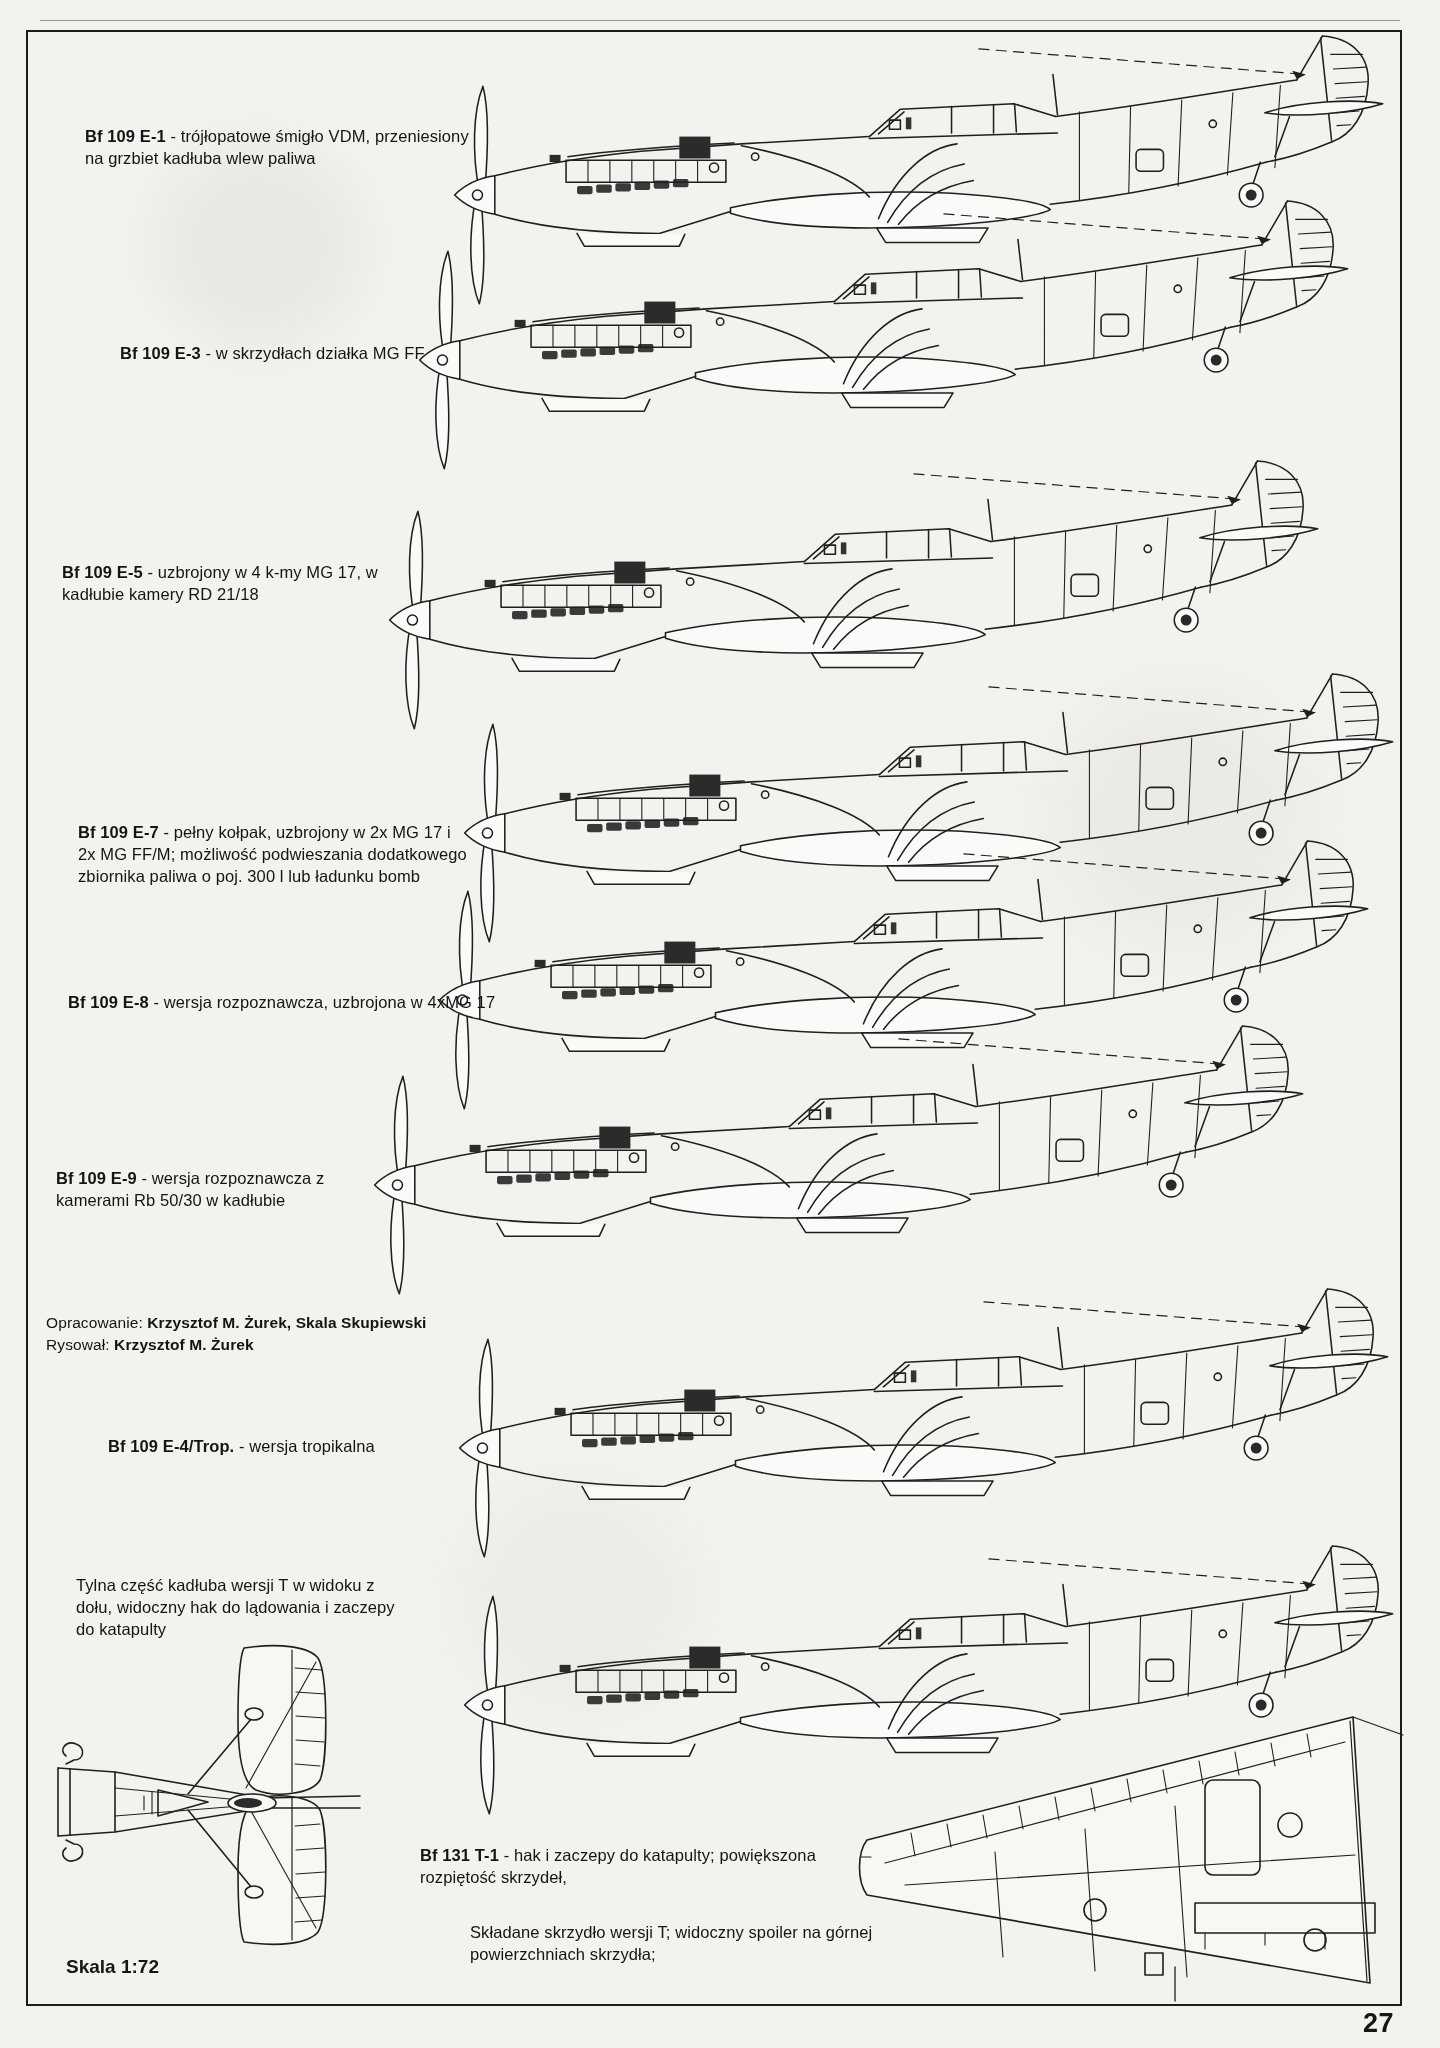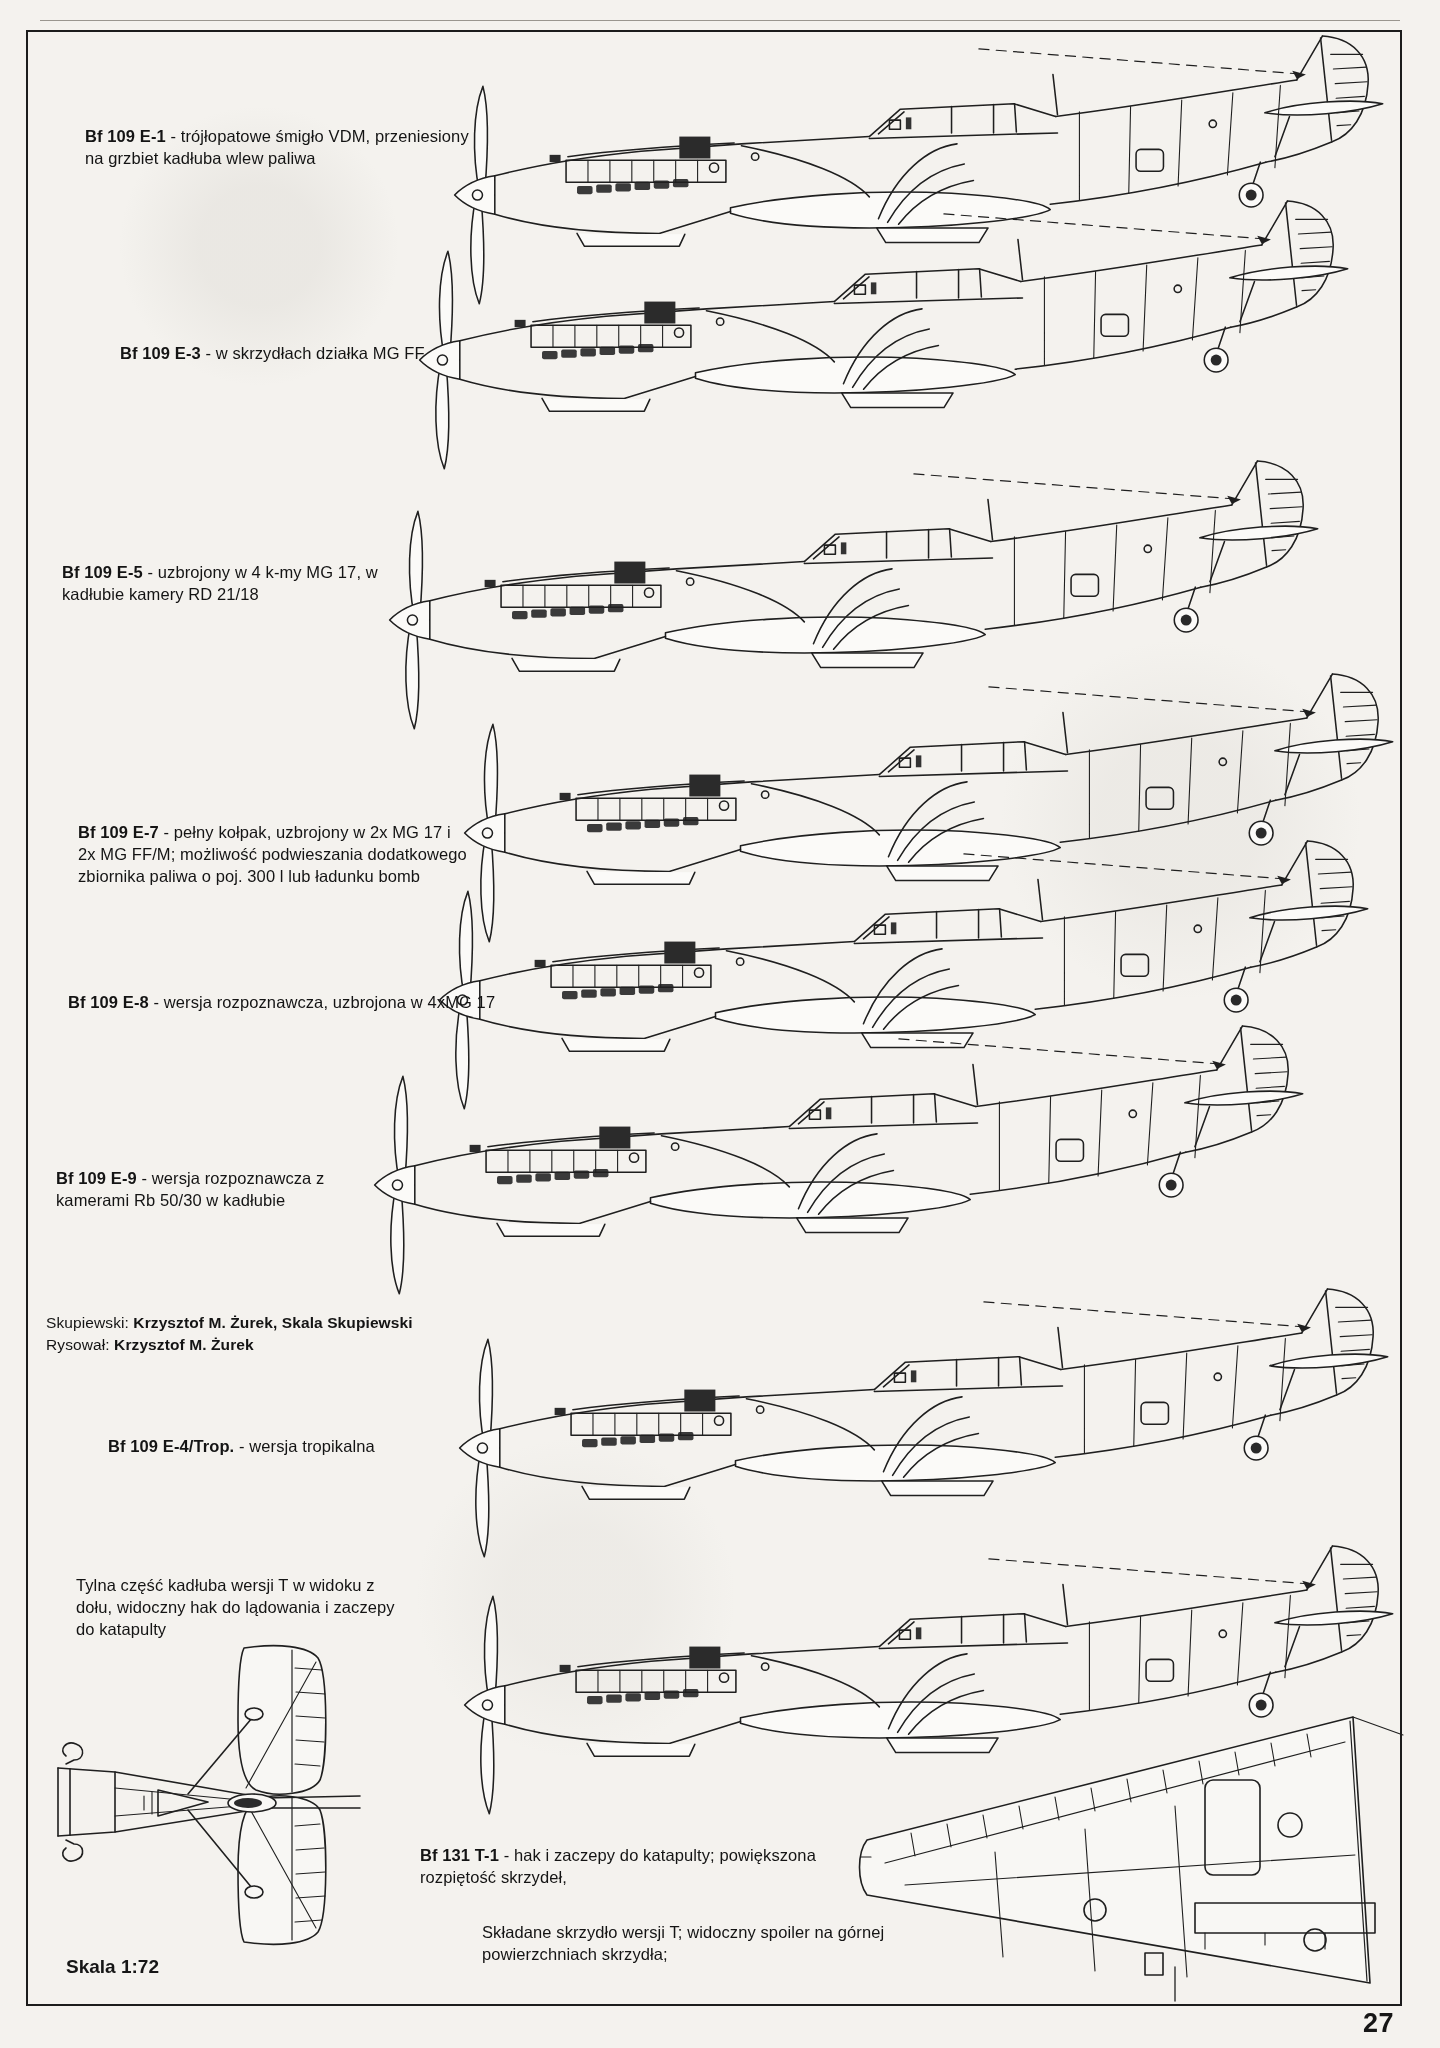--- a/index.html
+++ b/index.html
@@ -222,21 +222,21 @@
   <span>- wersja rozpoznawcza, uzbrojona w 4xMG 17</span>
 </div>
 
 <div class="caption" style="left:56px;top:1168px;width:322px">
   <span class="cap-b">Bf 109 E-9</span>
   <span>- wersja rozpoznawcza z kamerami Rb 50/30 w kadłubie</span>
 </div>
 
 <div class="caption credits" style="left:46px;top:1312px;width:450px">
   <div>
-    <span>Skupiewski:</span>
+    <span>Opracowanie:</span>
     <span class="cap-b">Krzysztof M. Żurek, Skala Skupiewski</span>
   </div>
   <div>
     <span>Rysował:</span>
     <span class="cap-b">Krzysztof M. Żurek</span>
   </div>
 </div>
 
 <div class="caption nowrap" style="left:108px;top:1436px">
   <span class="cap-b">Bf 109 E-4/Trop.</span>
@@ -245,19 +245,19 @@
 
 <div class="caption" style="left:76px;top:1575px;width:332px">
   <span>Tylna część kadłuba wersji T w widoku z dołu, widoczny hak do lądowania i zaczepy do katapulty</span>
 </div>
 
 <div class="caption" style="left:420px;top:1845px;width:410px">
   <span class="cap-b">Bf 131 T-1</span>
   <span>- hak i zaczepy do katapulty; powiększona rozpiętość skrzydeł,</span>
 </div>
 
-<div class="caption" style="left:482px;top:1922px;width:410px">
+<div class="caption" style="left:470px;top:1922px;width:410px">
   <span>Składane skrzydło wersji T; widoczny spoiler na górnej powierzchniach skrzydła;</span>
 </div>
 
 <div class="scale-label" style="left:66px;top:1956px">Skala 1:72</div>
 
 <div class="page-number">27</div>
 
 </body></html>

